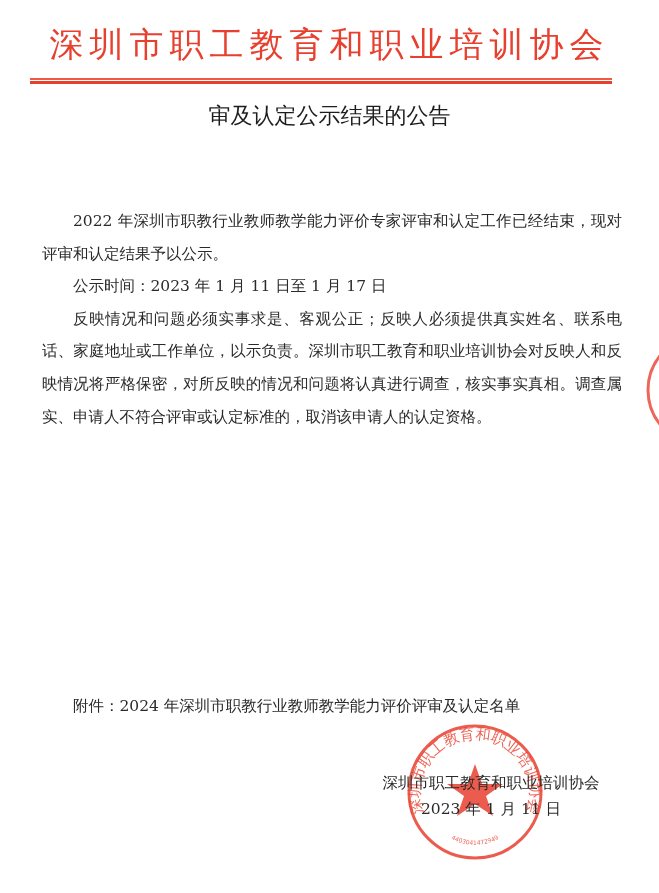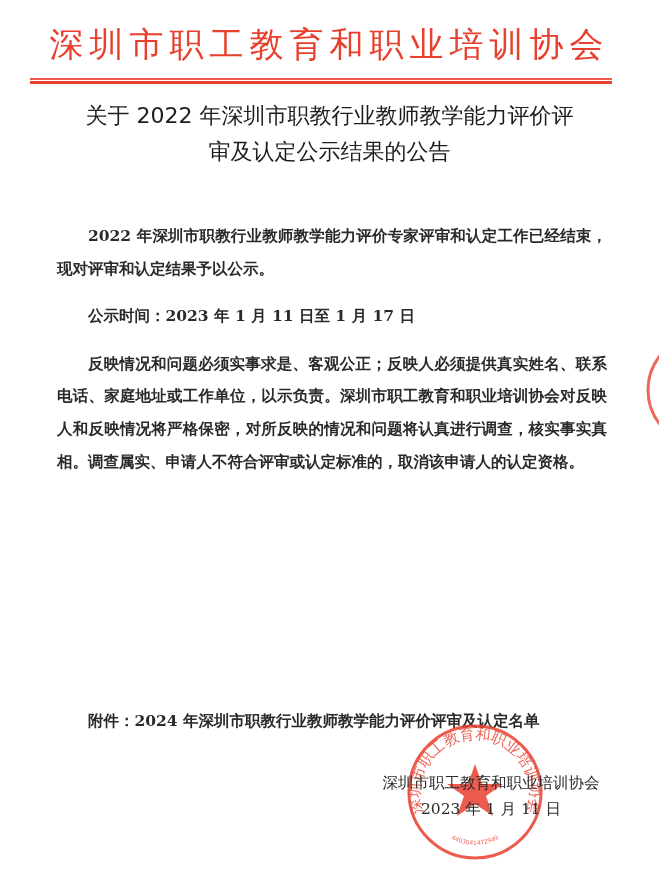--- a/index.html
+++ b/index.html
@@ -7,35 +7,34 @@
          font-family: "DejaVu Serif", "Liberation Serif", serif; color: #2a2a2a; }
   .letterhead { position: absolute; top: 24px; left: 0; width: 659px; text-align: center;
                 font-family: "DejaVu Sans", "Liberation Sans", sans-serif;
                 font-size: 34px; letter-spacing: 6px; color: #e8402f; line-height: 40px; }
   .rule-thin { position: absolute; left: 30px; width: 582px; top: 78px; height: 1.5px; background: #ee5a4a; }
   .rule-thick { position: absolute; left: 30px; width: 582px; top: 81px; height: 3px; background: #e8402f; }
   .title { position: absolute; left: 0; width: 659px; text-align: center;
            font-family: "DejaVu Sans", "Liberation Sans", sans-serif;
            font-size: 22px; color: #1d1d1d; line-height: 36px; top: 98px; }
   .body { position: absolute; left: 42px; width: 580px; font-size: 15.5px; line-height: 32.6px; }
-  .p { margin: 15px; text-indent: 2em; text-align: justify; font-weight: bold; }
+  .p { margin: 0; text-indent: 2em; text-align: justify; }
   .sign { position: absolute; left: 356px; width: 270px; top: 770px; text-align: center;
           font-size: 15.5px; line-height: 26px; }
   .seal { position: absolute; left: 405px; top: 722px; width: 140px; height: 140px; }
   .seal-edge { position: absolute; left: 643px; top: 330px; width: 60px; height: 120px; }
 </style>
 </head>
 <body>
 
 <div class="letterhead">深圳市职工教育和职业培训协会</div>
 <div class="rule-thin"></div>
 <div class="rule-thick"></div>
 
 <div class="title">
-  <div>关于 2022 年深圳市职教行业教师教学能力评价评</div>
   <div>审及认定公示结果的公告</div>
 </div>
 
 <div class="body" style="top:205px;">
   <p class="p">2022 年深圳市职教行业教师教学能力评价专家评审和认定工作已经结束，现对评审和认定结果予以公示。</p>
   <p class="p">公示时间：2023 年 1 月 11 日至 1 月 17 日</p>
   <p class="p">反映情况和问题必须实事求是、客观公正；反映人必须提供真实姓名、联系电话、家庭地址或工作单位，以示负责。深圳市职工教育和职业培训协会对反映人和反映情况将严格保密，对所反映的情况和问题将认真进行调查，核实事实真相。调查属实、申请人不符合评审或认定标准的，取消该申请人的认定资格。</p>
 </div>
 
 <div class="body" style="top:690px;">

